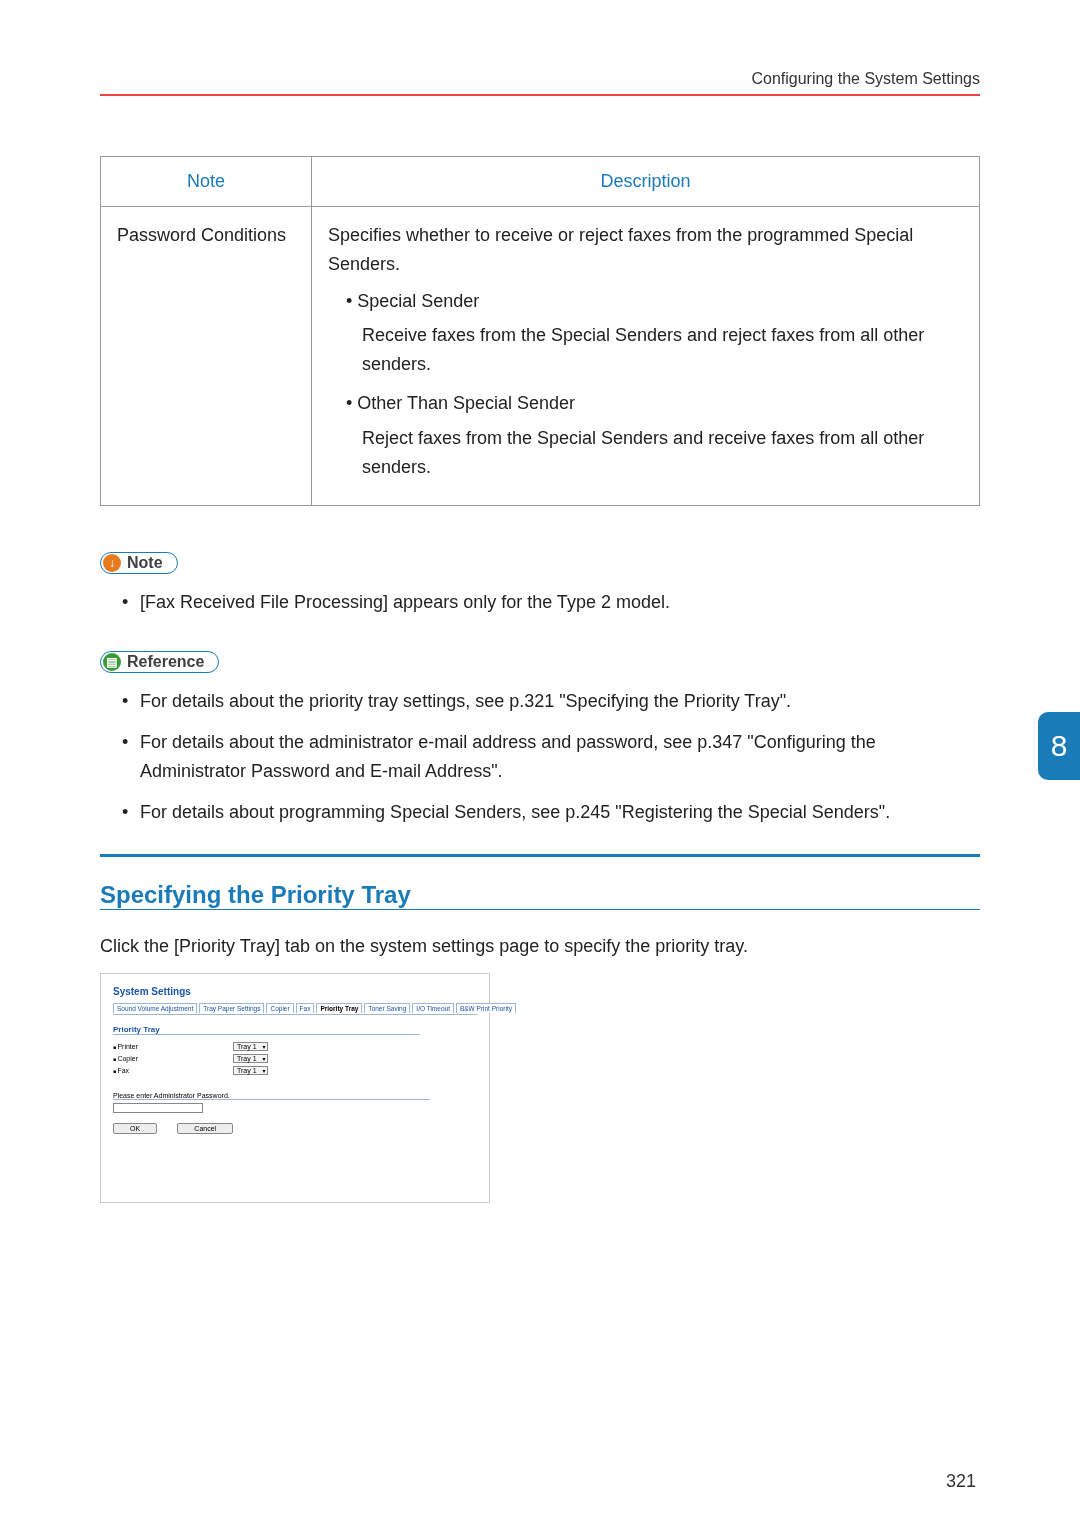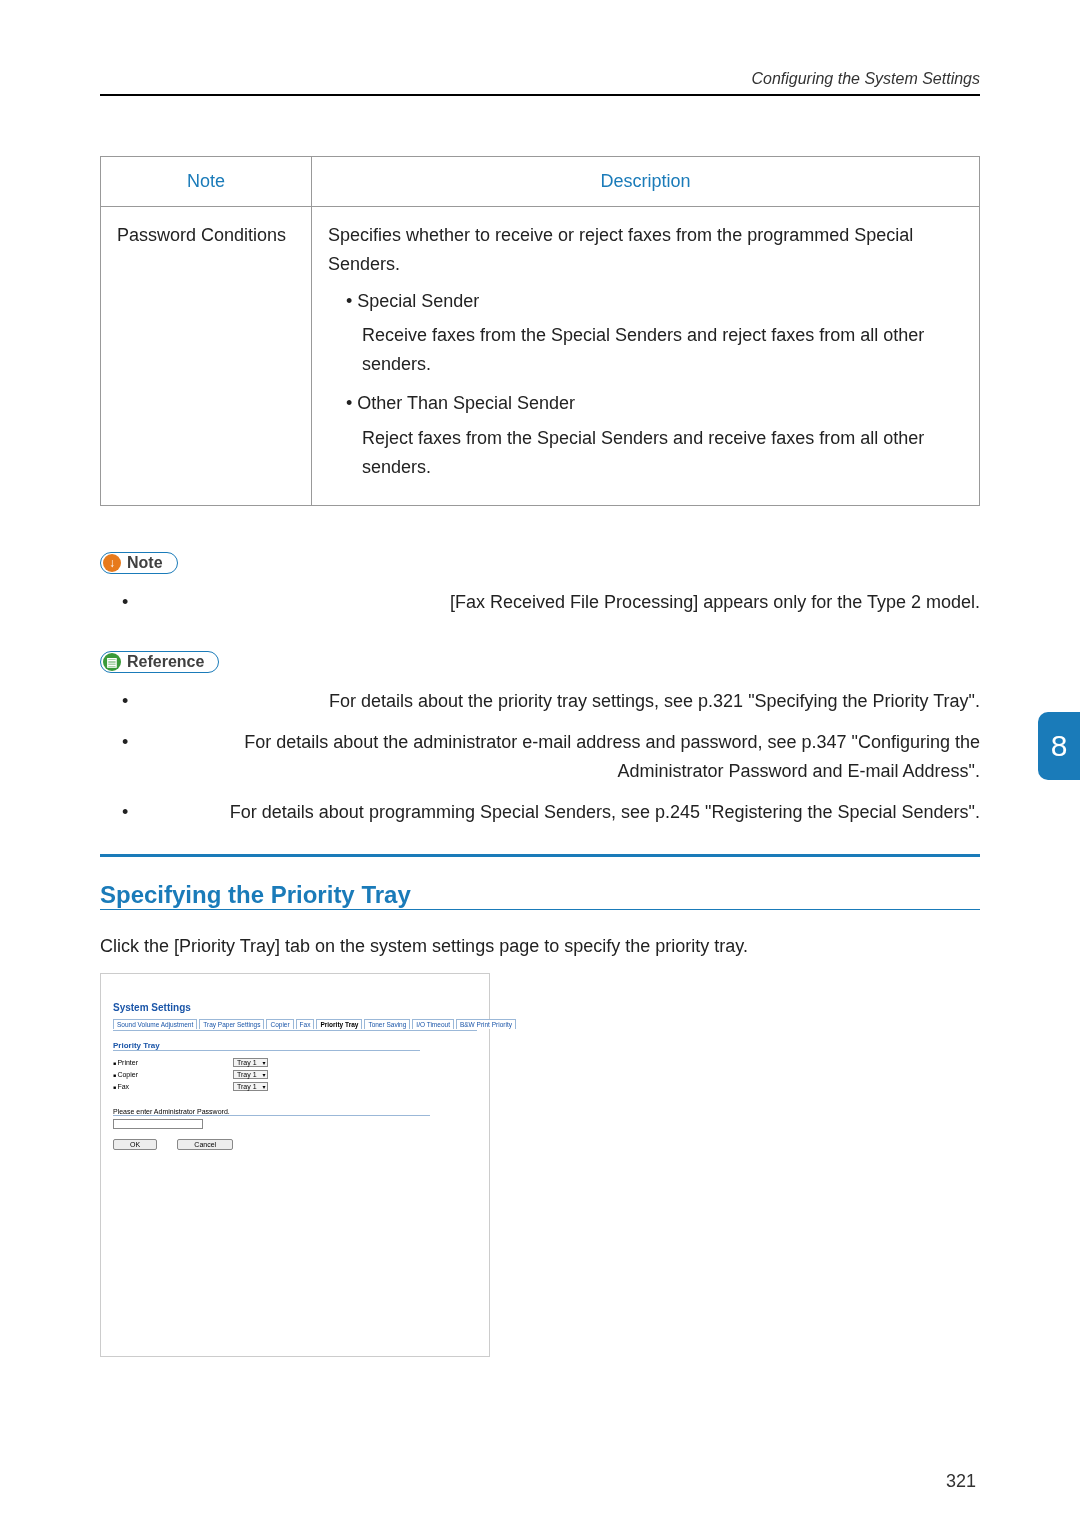--- a/index.html
+++ b/index.html
@@ -12,24 +12,23 @@
       color: #222;
       position: relative;
     }
     .page {
       padding: 70px 100px 40px 100px;
     }
     .header {
       text-align: right;
       font-size: 16px;
       color: #333;
-      border-bottom: 2px solid #000000;
+      border-bottom: 2px solid #ef4444;
       padding-bottom: 6px;
       margin-bottom: 60px;
-      font-style: italic;
     }
     table.desc-table {
       width: 100%;
       border-collapse: collapse;
       border: 1px solid #999;
       margin-bottom: 30px;
     }
     table.desc-table th {
       color: #1a7bb9;
       font-weight: normal;
@@ -82,21 +81,20 @@
     ul.callout-list {
       list-style: none;
       padding-left: 40px;
       margin: 8px 0 18px 0;
     }
     ul.callout-list li {
       position: relative;
       margin-bottom: 12px;
       line-height: 1.6;
       font-size: 18px;
-      text-align: right;
     }
     ul.callout-list li::before {
       content: "•";
       position: absolute;
       left: -18px;
     }
     .section-rule {
       border-top: 3px solid #1a7bb9;
       margin-top: 28px;
     }
@@ -107,25 +105,25 @@
       margin-top: 24px;
       border-bottom: 1.5px solid #1a7bb9;
     }
     .body-text {
       margin: 22px 0 12px 0;
       font-size: 18px;
       line-height: 1.6;
     }
     .screenshot {
       width: 390px;
-      height: 384px;
+      height: 230px;
       border: 1px solid #ccc;
       background: #fff;
       margin-top: 6px;
-      padding: 28px 12px;
+      padding: 12px 12px;
       font-size: 8px;
       color: #1a55a8;
       position: relative;
     }
     .screenshot .ss-title {
       font-weight: bold;
       font-size: 10px;
       margin-bottom: 6px;
     }
     .screenshot .tabrow {

